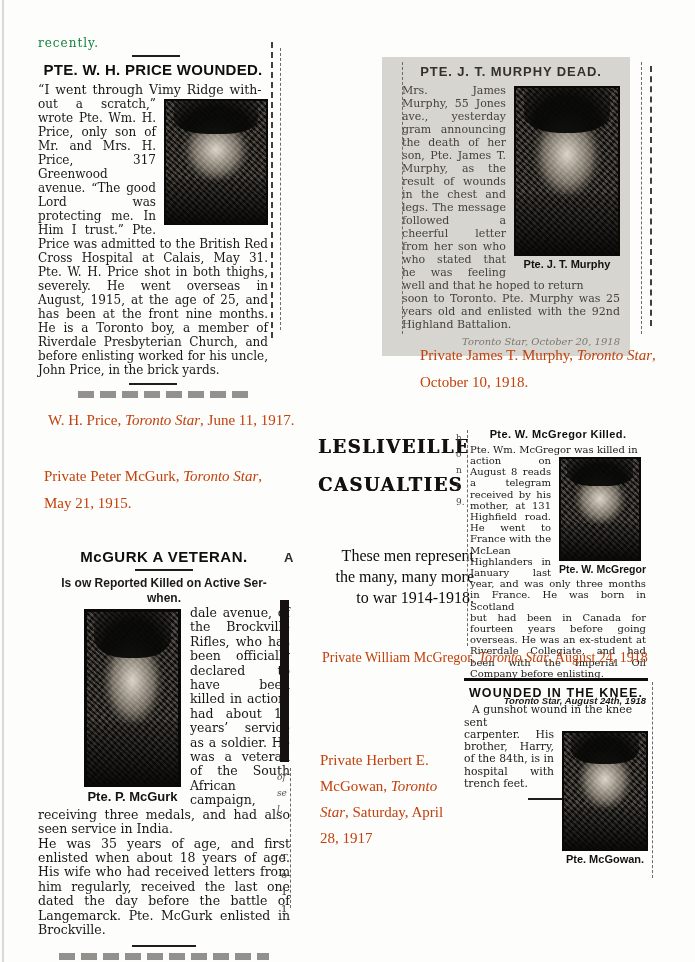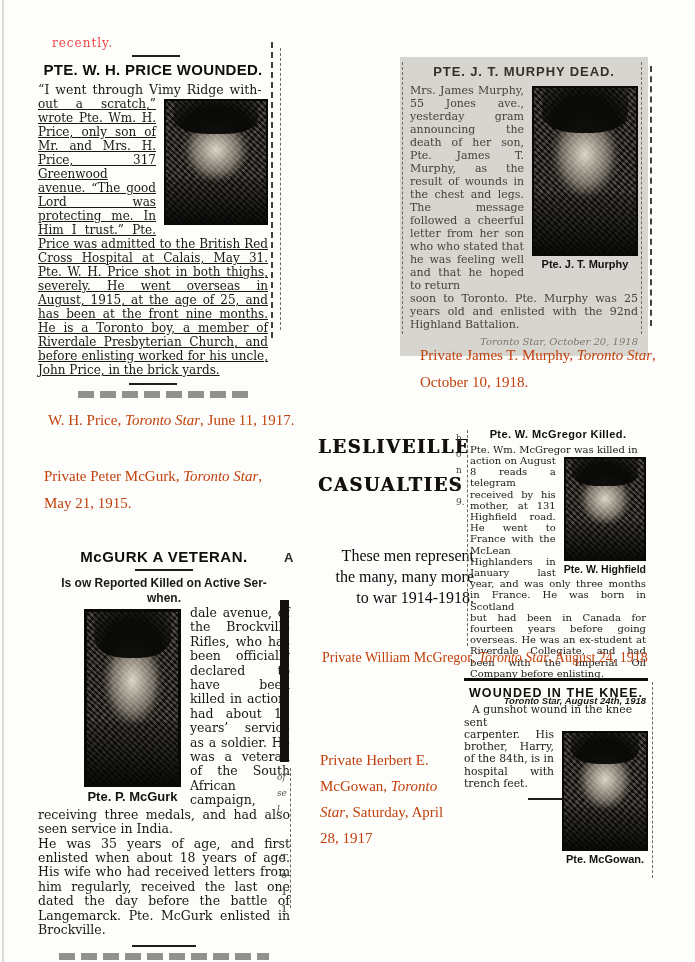--- a/index.html
+++ b/index.html
@@ -11,21 +11,21 @@
   .scan-edge { position:absolute; left:2px; top:0; width:2px; height:100%; background:#d9d9d7; }
 
   
   .clip { position:absolute; color:#1b1814; font-family:"DejaVu Serif", serif; }
   .head-news { font-family:"Liberation Sans", sans-serif; font-weight:bold; text-align:center; color:#100f0c; margin:0; }
   p { margin:0; }
   .body { text-align:justify; }
   .lead { margin:0; }
   .mini-rule { height:2px; background:#211e1a; width:48px; }
   .smudge { background:repeating-linear-gradient(90deg,#2b2722 0 16px, transparent 16px 22px); opacity:.5; filter:blur(.6px); height:7px; }
-  .faded { color:#ef4444; filter:blur(.35px);margin-left:14px; }
+  .faded { color:#15803d; filter:blur(.35px); }
 
   
   .photo {
     border:2px solid #0a0907; position:relative; float:right; overflow:hidden;
     background:
       radial-gradient(ellipse 40% 32% at 50% 40%, rgba(228,220,206,.95), rgba(186,176,160,.55) 55%, rgba(115,108,96,.25) 75%, transparent 85%),
       repeating-linear-gradient(43deg, rgba(0,0,0,.5) 0 2px, rgba(120,114,104,.35) 2px 4px),
       repeating-linear-gradient(-47deg, rgba(12,11,10,.65) 0 3px, rgba(92,87,80,.4) 3px 6px),
       #2b2824;
   }
@@ -48,27 +48,27 @@
   .vrule { position:absolute; width:0; border-left:2px dashed #43403a; }
   .vrule.thin { border-left-width:1px; border-left-color:#6e6a62; }
   .hbar { position:absolute; background:#14110e; }
 
   
   .clip.price { left:38px; top:36px; width:230px; }
   .price .pre { font-size:12px; letter-spacing:1px; }
   .price .mini-rule.top { margin:5px 0 4px 94px; }
   .price h2 { font-size:15px; letter-spacing:.3px; margin:3px 0 4px 0; white-space:nowrap; }
   .price .lead { font-size:12.5px; word-spacing:2px; }
-  .price .body { font-size:12px; line-height:14px;text-decoration:underline; }
+  .price .body { font-size:12px; line-height:14px; }
   .price .photo { width:104px; height:126px; margin:2px 0 3px 8px; }
   .price .mini-rule.end { margin:6px auto 0 auto; }
   .price .smudge { width:170px; margin:6px 0 0 40px; }
 
   
-  .clip.murphy { left:400px; top:57px; width:248px; background:#d7d5d0; padding:7px 10px 9px 10px; }
+  .clip.murphy { left:382px; top:57px; width:248px; background:#d7d5d0; padding:7px 10px 9px 20px; }
   .murphy h2 { font-size:13px; letter-spacing:.9px; color:#33302a; margin-bottom:5px; }
   .murphy .body { font-size:11px; line-height:13px; color:#45423c; filter:blur(.3px); }
   .murphy .photo { width:106px; height:170px; }
   .murphy .ph-cap { font-size:11px; margin-top:2px; filter:blur(.2px); }
   .murphy .attr { font-style:italic; font-size:10px; color:#7b776d; text-align:right; margin-top:5px; filter:blur(.3px); }
 
   
   .center-head { position:absolute; left:318px; top:436px; width:140px; text-align:center;
     font-family:"DejaVu Serif", serif; font-weight:bold; font-size:18px; letter-spacing:1.5px; color:#14110e;
     text-shadow:.5px 0 0 #14110e; }
@@ -176,21 +176,21 @@
     <div>the many, many more</div>
     <div>to war 1914-1918.</div>
   </div>
 
   <section class="clip mcgregor">
     <h2 class="head-news">Pte. W. McGregor Killed.</h2>
     <p class="lead">Pte. Wm. McGregor was killed in</p>
     <div class="flow">
       <div class="photo-wrap right">
         <div class="photo"></div>
-        <div class="ph-cap">Pte. W. Highfield</div>
+        <div class="ph-cap">Pte. W. McGregor</div>
       </div>
       <p class="body">action on August 8 reads a telegram received by his mother, at 131 Highfield road.  He went to France with the McLean Highlanders in January last year, and was only three months in France.  He was born in Scotland</p>
       <p class="body">but had been in Canada for fourteen years before going overseas.  He was an ex-student at Riverdale Collegiate, and had been with the Imperial Oil Company before enlisting.</p>
     </div>
     <div class="attr">Toronto Star, August 24th, 1918</div>
   </section>
   <div class="vrule thin" style="left:467px; top:430px; height:216px;"></div>
   <div class="marg-col" style="left:456px; top:433px;">
     <div>h</div>
     <div>o</div>

